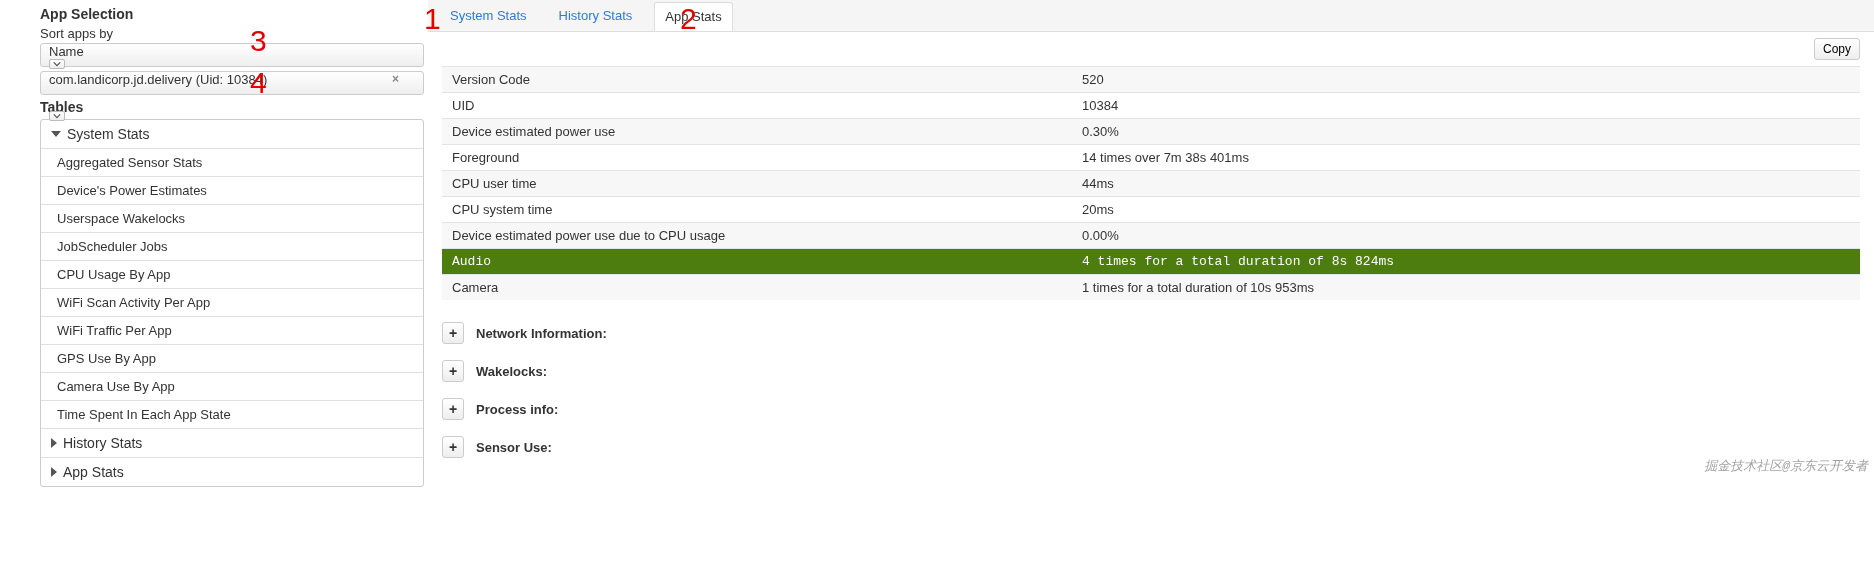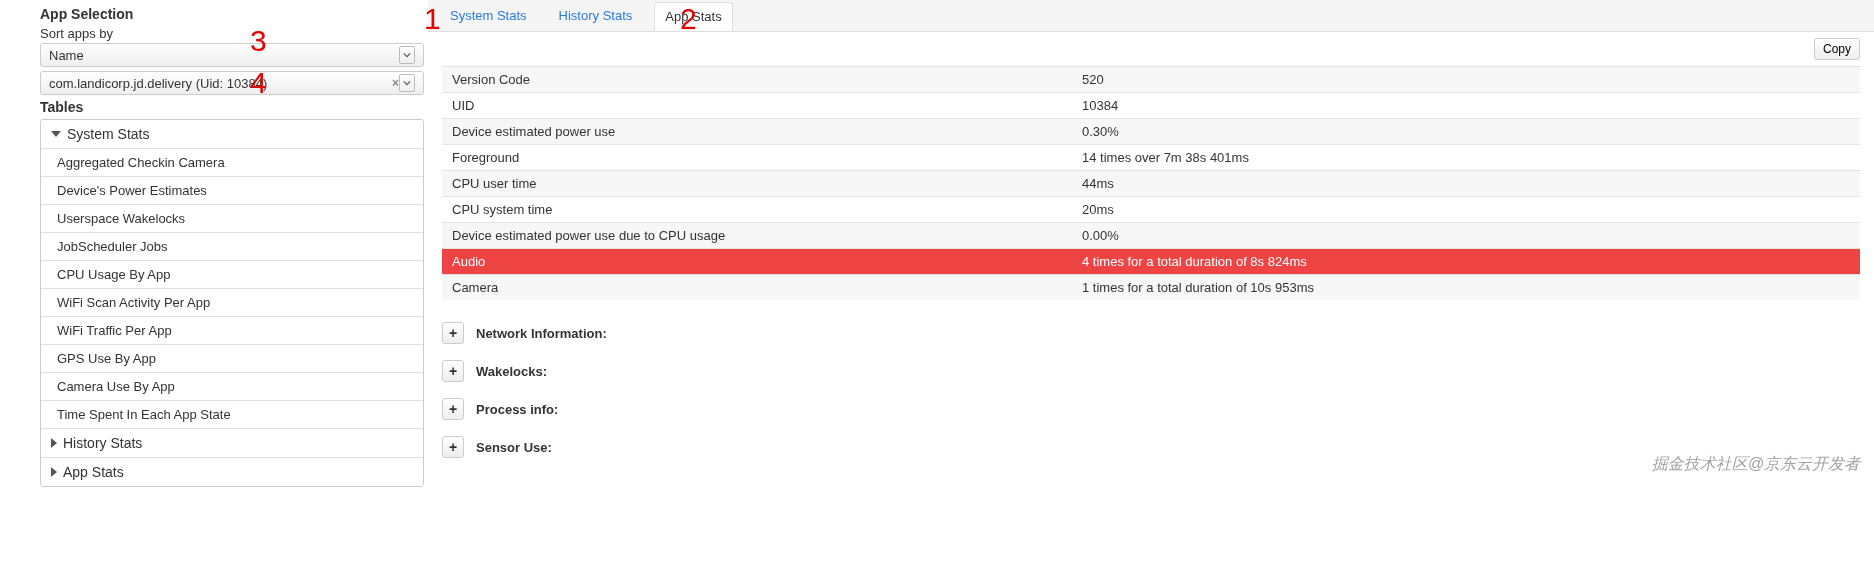--- a/index.html
+++ b/index.html
@@ -7,22 +7,23 @@
     .container { display: flex; margin-left: 36px; }
     .sidebar { width: 392px; padding: 2px 4px; }
     .main { flex: 1; padding: 0; }
     
     .section-heading { font-weight: bold; font-size: 14px; margin: 4px 0; }
     .sort-label { margin: 4px 0 2px 0; }
     
     .dropdown {
       width: 100%; height: 24px; border: 1px solid #ccc; border-radius: 3px;
       background: linear-gradient(#fff, #eee); padding: 0 8px; display: flex;
-      align-items: center; justify-content: space-between; cursor: pointer;
+      align-items: flex-start; justify-content: space-between; cursor: pointer;
       margin-bottom: 4px;
+      flex-direction: column;
     }
     .dropdown .caret { border: 1px solid #bbb; width: 16px; height: 18px; display:flex; align-items:center; justify-content:center; border-radius:2px; background:linear-gradient(#fff,#eee);}
     .dropdown .caret svg { width: 8px; height: 8px; }
     .dropdown2 { position: relative; gap: 24px; }
     .dropdown2 .clear { position: absolute; right: 24px; font-weight: bold; color: #888; cursor: pointer; font-size:12px;}
     
     .tree { border: 1px solid #ccc; border-radius: 3px; margin-top: 4px; }
     .tree-item {
       padding: 6px 10px; border-bottom: 1px solid #e0e0e0; cursor: pointer;
       display: flex; align-items: center; gap: 6px;
@@ -45,28 +46,28 @@
     
     .topbar { display:flex; justify-content:flex-end; padding: 6px 14px;}
     .copy-btn { border:1px solid #ccc; background:linear-gradient(#fff,#eee); border-radius:3px; padding:3px 8px; cursor:pointer; font-size:12px;}
     
     .table { width: calc(100% - 28px); margin: 0 14px 14px 14px; border-collapse: collapse; }
     .table tr { border-top: 1px solid #e4e4e4; }
     .table tr:nth-child(odd) td { background: #f7f7f7; }
     .table tr:nth-child(even) td { background: #fff; }
     .table td { padding: 5px 10px; font-size:13px;}
     .table td:first-child { width: 630px; }
-    .table tr.selected td { background: #ef4444; color: #fff; }
+    .table tr.selected td { background: #4d7c0f; color: #fff; font-family: Liberation Mono, monospace; }
     
     .acc { margin: 0 14px; }
     .acc-item { display:flex; align-items:center; gap:12px; padding: 8px 0;}
     .plus-btn { width:22px; height:22px; border:1px solid #ccc; border-radius:3px; background:linear-gradient(#fff,#eee); display:flex; align-items:center; justify-content:center; font-weight:bold; cursor:pointer; font-size:14px;}
     .acc-label { font-weight:bold; }
     
-    .watermark { position:absolute; right:14px; bottom:14px; color:#444; font-style:italic; font-size:16px; opacity:0.5; font-family:Liberation Sans, sans-serif;}
+    .watermark { position:absolute; right:6px; bottom:14px; color:#444; font-style:italic; font-size:13px; opacity:0.5; font-family:Liberation Mono, monospace;}
     
     .relwrap { position: relative; }
   </style>
 </head>
 <body>
 
 <div class="container">
 
   <div class="sidebar relwrap">
     <div class="section-heading">App Selection</div>
@@ -92,21 +93,21 @@
     </div>
 
     <div class="section-heading">Tables</div>
 
     <div class="tree">
       <div class="tree-item group">
         <span class="tri tri-down"></span>
         <span>System Stats</span>
       </div>
       <div class="tree-item child">
-          <span>Aggregated Checkin Camera</span>
+          <span>Aggregated Sensor Stats</span>
         </div>
       <div class="tree-item child">
           <span>Device's Power Estimates</span>
         </div>
       <div class="tree-item child">
           <span>Userspace Wakelocks</span>
         </div>
       <div class="tree-item child">
           <span>JobScheduler Jobs</span>
         </div>

